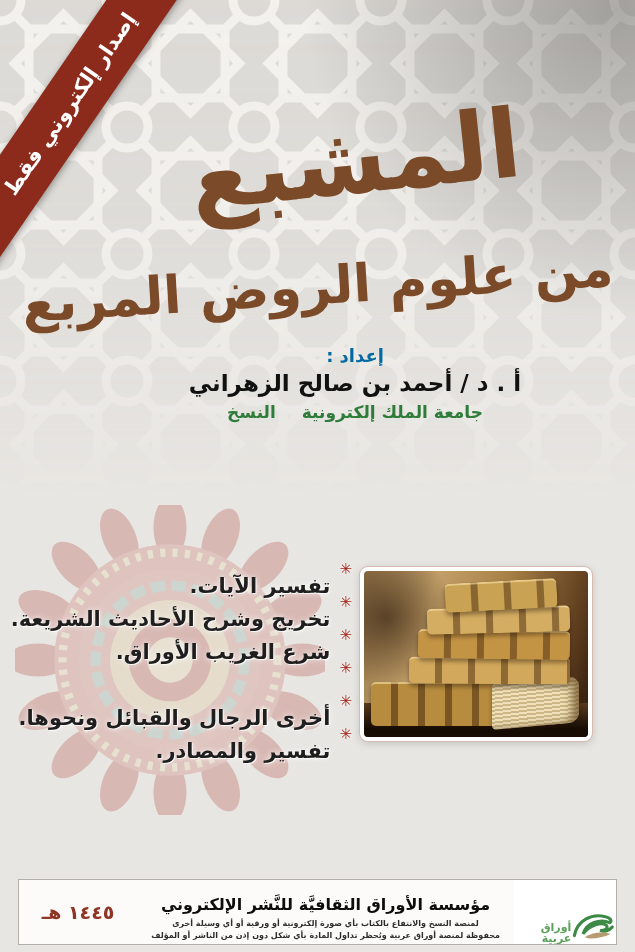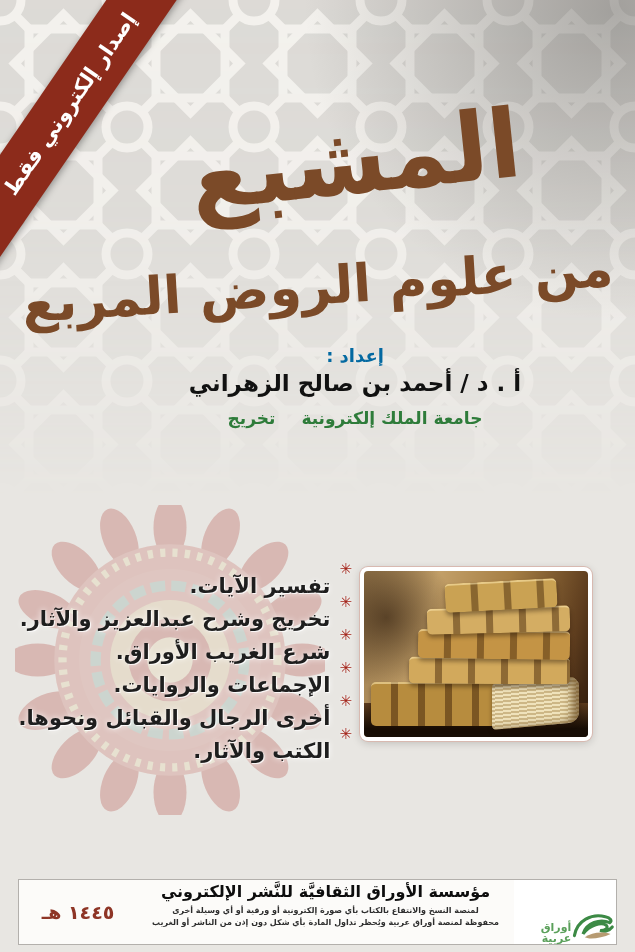--- a/index.html
+++ b/index.html
@@ -38,21 +38,21 @@
     color:#7b4a28;transform:rotate(-6deg);white-space:nowrap;
   }
   .title-sub{
     position:absolute;top:212px;left:15px;right:15px;z-index:3;
     text-align:center;font-size:52px;line-height:1.2;font-weight:bold;
     color:#7b4a28;transform:rotate(-3.5deg);white-space:nowrap;
   }
   
   .author-block{position:absolute;top:345px;left:75px;width:560px;z-index:3;text-align:center;}
   .prep-label{font-size:18px;font-weight:bold;color:#0369a1;margin-bottom:4px;}
-  .author-name{font-size:23px;font-weight:bold;color:#111;margin-bottom:9px;}
+  .author-name{font-size:23px;font-weight:bold;color:#111;margin-bottom:3px;}
   .author-green{font-size:17px;font-weight:bold;color:#2e7c3a;line-height:1.55;}
   .author-green .gap{display:inline-block;width:26px;}
   
   .topics{
     position:absolute;top:558px;right:283px;width:348px;z-index:2;
     list-style:none;margin:0;padding:0;
   }
   .topics li{
     display:flex;align-items:center;justify-content:flex-start;gap:9px;
     margin-bottom:10px;height:23px;
@@ -95,21 +95,21 @@
     box-shadow:inset -7px 0 9px rgba(90,60,20,.65),0 3px 4px rgba(30,15,5,.4);}
   
   .footer{
     position:absolute;left:18px;top:879px;width:599px;height:66px;z-index:4;
     box-sizing:border-box;background:#fcfbf9;border:1px solid #b3b0ac;
     display:flex;direction:rtl;align-items:stretch;
   }
   .logo-box{width:102px;background:#fff;display:flex;
     align-items:flex-end;justify-content:center;gap:0;}
   .logo-text{font-size:11px;font-weight:bold;color:#5aa05a;line-height:1;}
-  .publisher{flex:1;display:flex;flex-direction:column;justify-content:flex-start;
+  .publisher{flex:1;display:flex;flex-direction:column;justify-content:flex-end;
     text-align:center;padding:2px 6px;}
   .publisher-name{font-size:16px;font-weight:bold;color:#0d0d0d;white-space:nowrap;margin-bottom:4px;}
   .rights{font-size:8px;font-weight:bold;color:#2e2e2e;line-height:1.5;white-space:nowrap;}
   .dates{width:118px;display:flex;flex-direction:column;justify-content:center;
     text-align:center;color:#8e3526;font-weight:bold;font-size:19px;line-height:1.5;}
 </style>
 </head>
 <body>
 
 <div class="cover">
@@ -168,48 +168,47 @@
     <span>إصدار إلكتروني فقط</span>
   </div>
 
   <h1 class="title-main">المشبع</h1>
   <h2 class="title-sub">من علوم الروض المربع</h2>
 
   <div class="author-block">
     <div class="prep-label">إعداد :</div>
     <div class="author-name">أ . د / أحمد بن صالح الزهراني</div>
     <div class="author-green">
-      <span>جامعة الملك إلكترونية</span><span class="gap"></span><span>تخريج</span>
+      <span>جامعة الملك إلكترونية</span><span class="gap"></span><span>النسخ</span>
     </div>
   </div>
 
   <ul class="topics">
     <li>
       <span class="topic-bullet">✳</span>
       <span class="topic-text">تفسير الآيات.</span>
     </li>
     <li>
       <span class="topic-bullet">✳</span>
-      <span class="topic-text">تخريج وشرح عبدالعزيز والآثار.</span>
+      <span class="topic-text">تخريج وشرح الأحاديث الشريعة.</span>
     </li>
     <li>
       <span class="topic-bullet">✳</span>
       <span class="topic-text">شرع الغريب الأوراق.</span>
     </li>
     <li>
       <span class="topic-bullet">✳</span>
-      <span class="topic-text">الإجماعات والروايات.</span>
     </li>
     <li>
       <span class="topic-bullet">✳</span>
       <span class="topic-text">أخرى الرجال والقبائل ونحوها.</span>
     </li>
     <li>
       <span class="topic-bullet">✳</span>
-      <span class="topic-text">الكتب والآثار.</span>
+      <span class="topic-text">تفسير والمصادر.</span>
     </li>
   </ul>
 
   <div class="photo">
     <div class="photo-inner">
       <div class="table-surface"></div>
       <div class="book b5"></div>
       <div class="pages"></div>
       <div class="book b4"></div>
       <div class="book b3"></div>
@@ -222,20 +221,20 @@
     <div class="logo-box">
       <svg width="50" height="34" viewBox="0 0 52 36" xmlns="http://www.w3.org/2000/svg">
         <path d="M4 28 C7 10 24 2 40 6 C46 7 48 11 45 13 C34 8 18 13 14 26 C22 15 36 12 41 16 C44 19 40 22 34 22 C38 24 44 23 48 18" fill="none" stroke="#3c8a45" stroke-width="3.6" stroke-linecap="round"></path>
         <path d="M16 30 C24 24 36 23 46 26 C38 30 26 32 20 31 Z" fill="#b79b72"></path>
       </svg>
       <span class="logo-text">أوراق عربية</span>
     </div>
     <div class="publisher">
       <div class="publisher-name">مؤسسة الأوراق الثقافيَّة للنَّشر الإلكتروني</div>
       <div class="rights">لمنصة النسخ والانتفاع بالكتاب بأي صورة إلكترونية أو ورقية أو أي وسيلة أخرى</div>
-      <div class="rights">محفوظة لمنصة أوراق عربية ويُحظر تداول المادة بأي شكل دون إذن من الناشر أو الغريب</div>
+      <div class="rights">محفوظة لمنصة أوراق عربية ويُحظر تداول المادة بأي شكل دون إذن من الناشر أو المؤلف</div>
     </div>
     <div class="dates">
       <span>١٤٤٥ هـ</span>
     </div>
   </footer>
 
 </div>
 
 </body></html>

